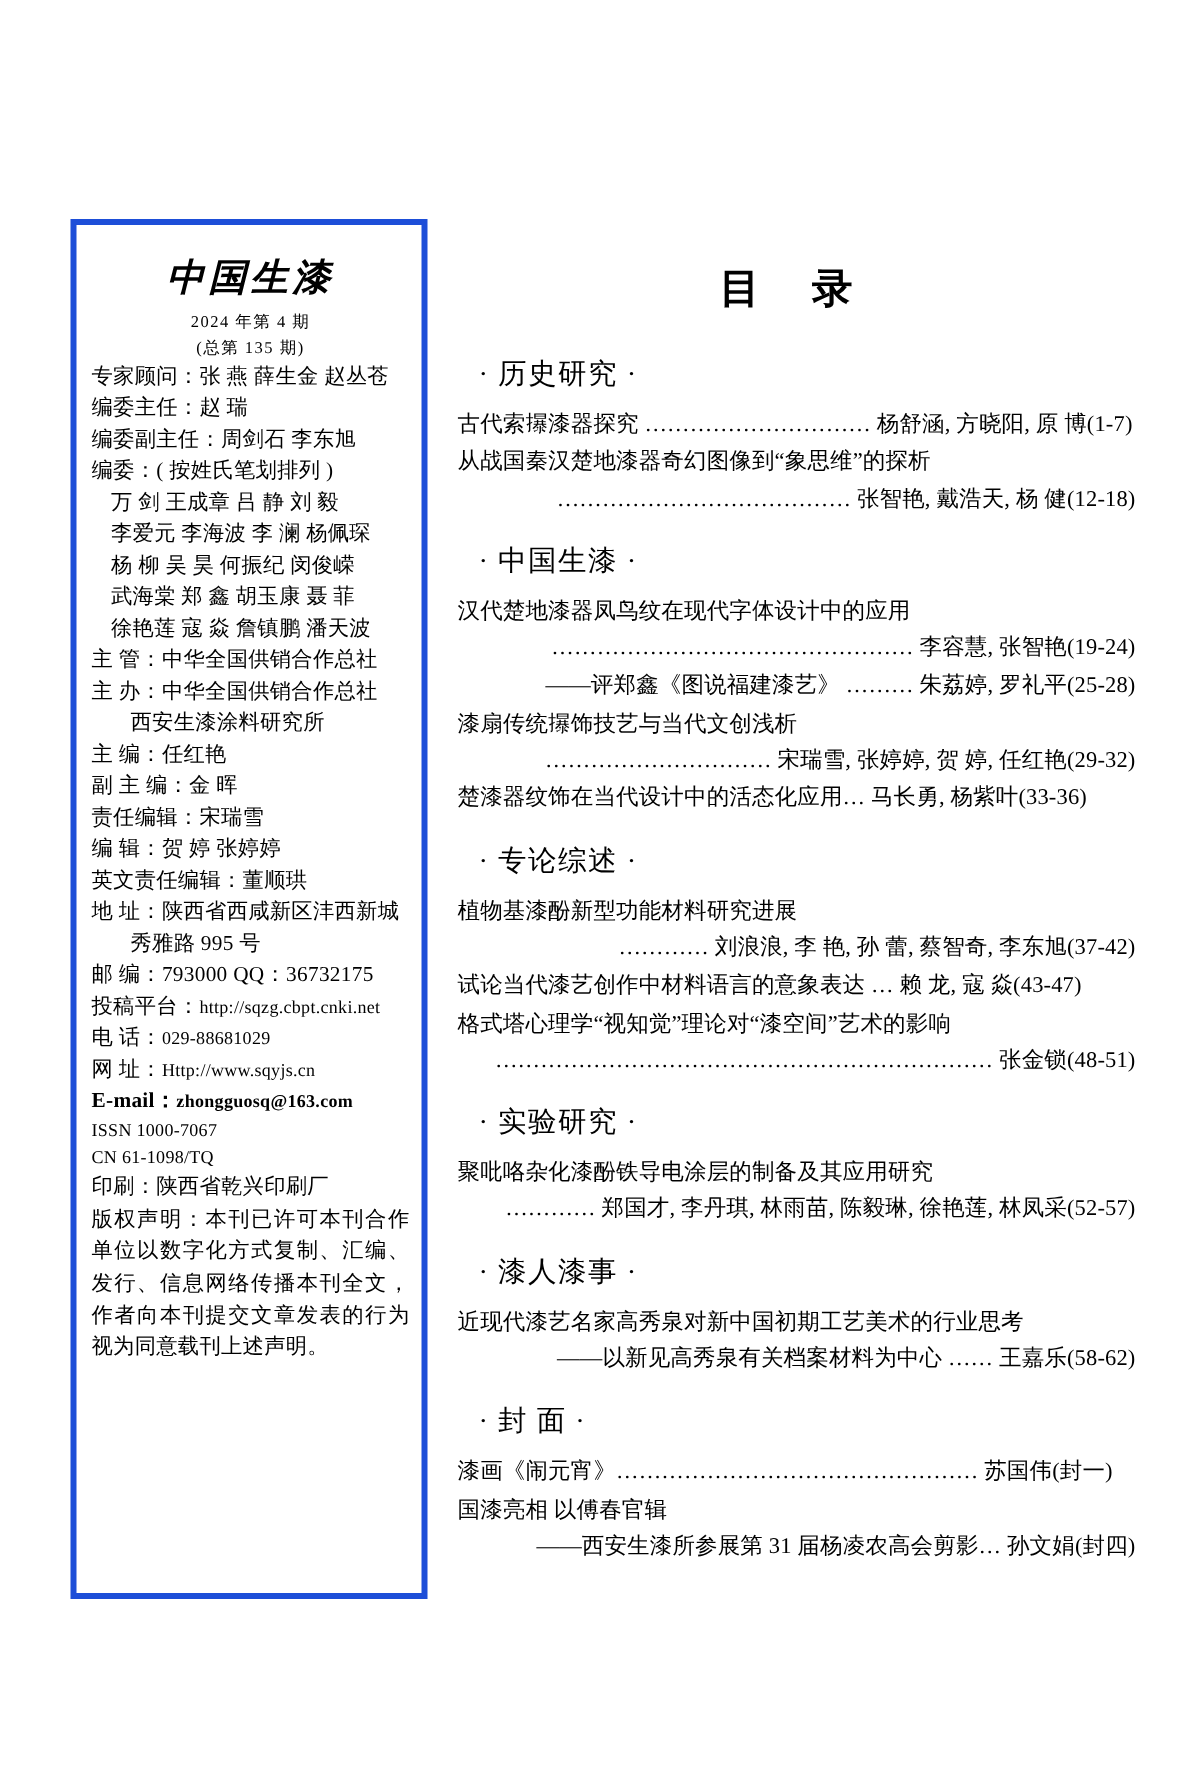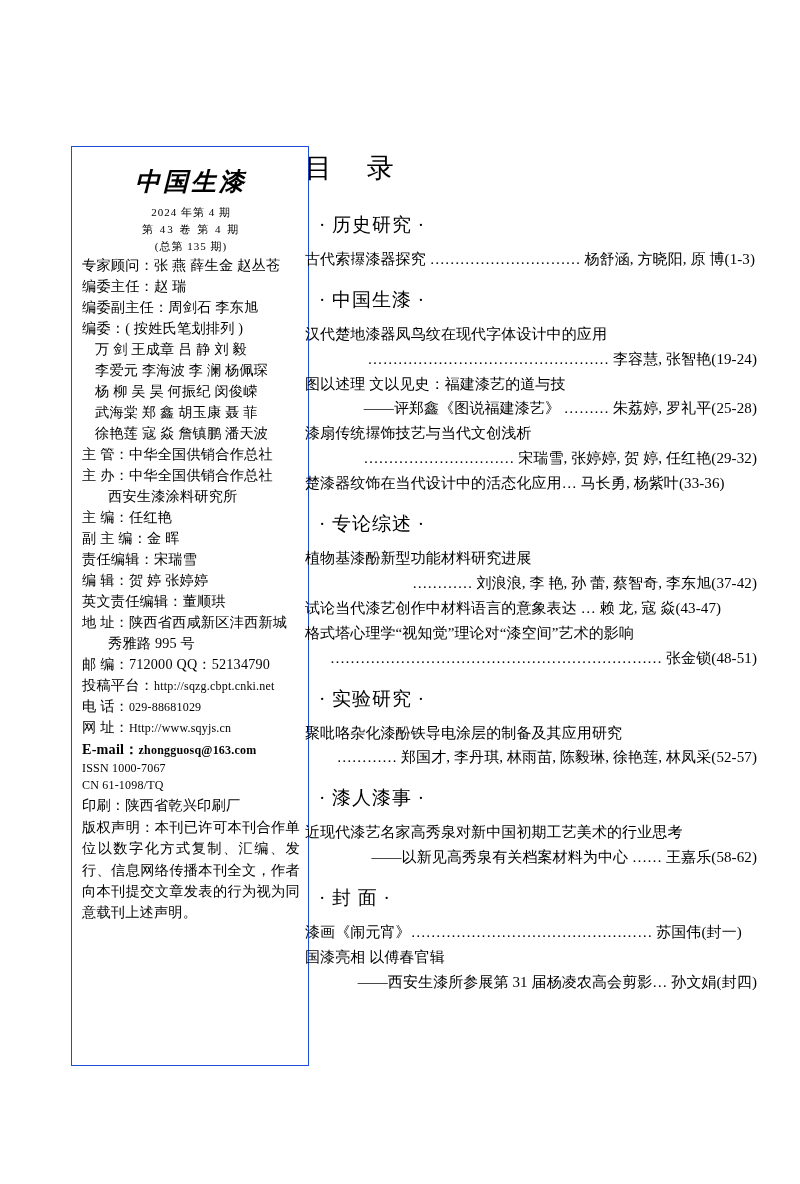--- a/index.html
+++ b/index.html
@@ -20,24 +20,23 @@
     inset: 0;
   }
 
   
   .masthead {
     position: absolute;
     left: 47px;
     top: 146px;
     width: 238px;
     height: 920px;
-    border: 1px solid #1d4ed8;
+    border: 4px solid #1d4ed8;
     box-sizing: border-box;
     padding: 10px 8px 6px 10px;
-    margin-left: 24px;
   }
   .masthead-inner {
     position: relative;
     width: 100%;
     height: 100%;
   }
   .journal-title {
     text-align: center;
     font-size: 25px;
     letter-spacing: 3px;
@@ -93,25 +92,25 @@
   }
 
   
   .toc {
     position: absolute;
     left: 305px;
     top: 150px;
     width: 452px;
   }
   .toc-title {
-    text-align: left;
+    text-align: center;
     font-size: 27px;
-    font-weight: normal;
+    font-weight: bold;
     letter-spacing: 14px;
-    margin: 0 0 26px 0;
+    margin: 24px 0 26px 0;
     font-family: "Liberation Serif", serif;
   }
   .section-head {
     font-size: 19px;
     font-weight: normal;
     letter-spacing: 1px;
     margin: 16px 0 9px 14px;
     font-family: "Liberation Serif", serif;
   }
   .entry {
@@ -129,21 +128,20 @@
 </style>
 </head>
 <body>
 
 <div class="page">
 
   <div class="masthead">
     <div class="masthead-inner">
       <div class="journal-title">中国生漆</div>
       <div class="issue-line">2024 年第 4 期</div>
-      <div class="issue-line wide">第 43 卷   第 4 期</div>
       <div class="issue-line">(总第 135 期)</div>
 
       <div class="info-block">
         <div class="info-row"><span>专家顾问：</span><span>张  燕  薛生金  赵丛苍</span></div>
         <div class="info-row"><span>编委主任：</span><span>赵  瑞</span></div>
         <div class="info-row"><span>编委副主任：</span><span>周剑石  李东旭</span></div>
         <div class="info-row"><span>编委：</span><span>( 按姓氏笔划排列 )</span></div>
 
         <div class="info-row indent2">万  剑  王成章  吕  静  刘  毅</div>
         <div class="info-row indent2">李爱元  李海波  李  澜  杨佩琛</div>
@@ -154,51 +152,54 @@
         <div class="info-row"><span>主  管：</span><span>中华全国供销合作总社</span></div>
         <div class="info-row"><span>主  办：</span><span>中华全国供销合作总社</span></div>
         <div class="info-row indent">西安生漆涂料研究所</div>
         <div class="info-row"><span>主   编：</span><span>任红艳</span></div>
         <div class="info-row"><span>副 主 编：</span><span>金   晖</span></div>
         <div class="info-row"><span>责任编辑：</span><span>宋瑞雪</span></div>
         <div class="info-row"><span>编   辑：</span><span>贺   婷   张婷婷</span></div>
         <div class="info-row"><span>英文责任编辑：</span><span>董顺珙</span></div>
         <div class="info-row"><span>地  址：</span><span>陕西省西咸新区沣西新城</span></div>
         <div class="info-row indent">秀雅路 995 号</div>
-        <div class="info-row"><span>邮  编：</span><span>712000   QQ：52134790</span></div>
+        <div class="info-row"><span>邮  编：</span><span>793000   QQ：36732175</span></div>
         <div class="info-row"><span>投稿平台：</span><span class="small-latin">http://sqzg.cbpt.cnki.net</span></div>
         <div class="info-row"><span>电  话：</span><span class="small-latin">029-88681029</span></div>
         <div class="info-row"><span>网  址：</span><span class="small-latin">Http://www.sqyjs.cn</span></div>
         <div class="info-row bold-row"><span>E-mail：</span><span class="small-latin">zhongguosq@163.com</span></div>
         <div class="info-row small-latin">ISSN 1000-7067</div>
         <div class="info-row small-latin">CN 61-1098/TQ</div>
         <div class="info-row"><span>印刷：</span><span>陕西省乾兴印刷厂</span></div>
         <div class="copyright"><span>版权声明：</span><span>本刊已许可本刊合作单位以数字化方式复制、汇编、发行、信息网络传播本刊全文，作者向本刊提交文章发表的行为视为同意载刊上述声明。</span></div>
       </div>
     </div>
   </div>
 
   <div class="toc">
     <div class="toc-title">目 录</div>
 
     <div class="toc-block">
       <div class="section-head">· 历史研究 ·</div>
       <div class="entry">
-        <span>古代索㩧漆器探究  ………………………… 杨舒涵, 方晓阳, 原   博(1-3)</span>
+        <span>古代索㩧漆器探究  ………………………… 杨舒涵, 方晓阳, 原   博(1-7)</span>
+      </div>
+      <div class="entry">
+        <span>从战国秦汉楚地漆器奇幻图像到“象思维”的探析</span>
+        <span class="line2">………………………………… 张智艳, 戴浩天, 杨   健(12-18)</span>
       </div>
     </div>
 
     <div class="toc-block">
       <div class="section-head">· 中国生漆 ·</div>
       <div class="entry">
         <span>汉代楚地漆器凤鸟纹在现代字体设计中的应用</span>
         <span class="line2">………………………………………… 李容慧, 张智艳(19-24)</span>
       </div>
       <div class="entry">
-        <span>图以述理  文以见史：福建漆艺的道与技</span>
         <span class="line2">——评郑鑫《图说福建漆艺》  ……… 朱荔婷, 罗礼平(25-28)</span>
       </div>
       <div class="entry">
         <span>漆扇传统㩧饰技艺与当代文创浅析</span>
         <span class="line2">………………………… 宋瑞雪, 张婷婷, 贺   婷, 任红艳(29-32)</span>
       </div>
       <div class="entry">
         <span>楚漆器纹饰在当代设计中的活态化应用…  马长勇, 杨紫叶(33-36)</span>
       </div>
     </div>

